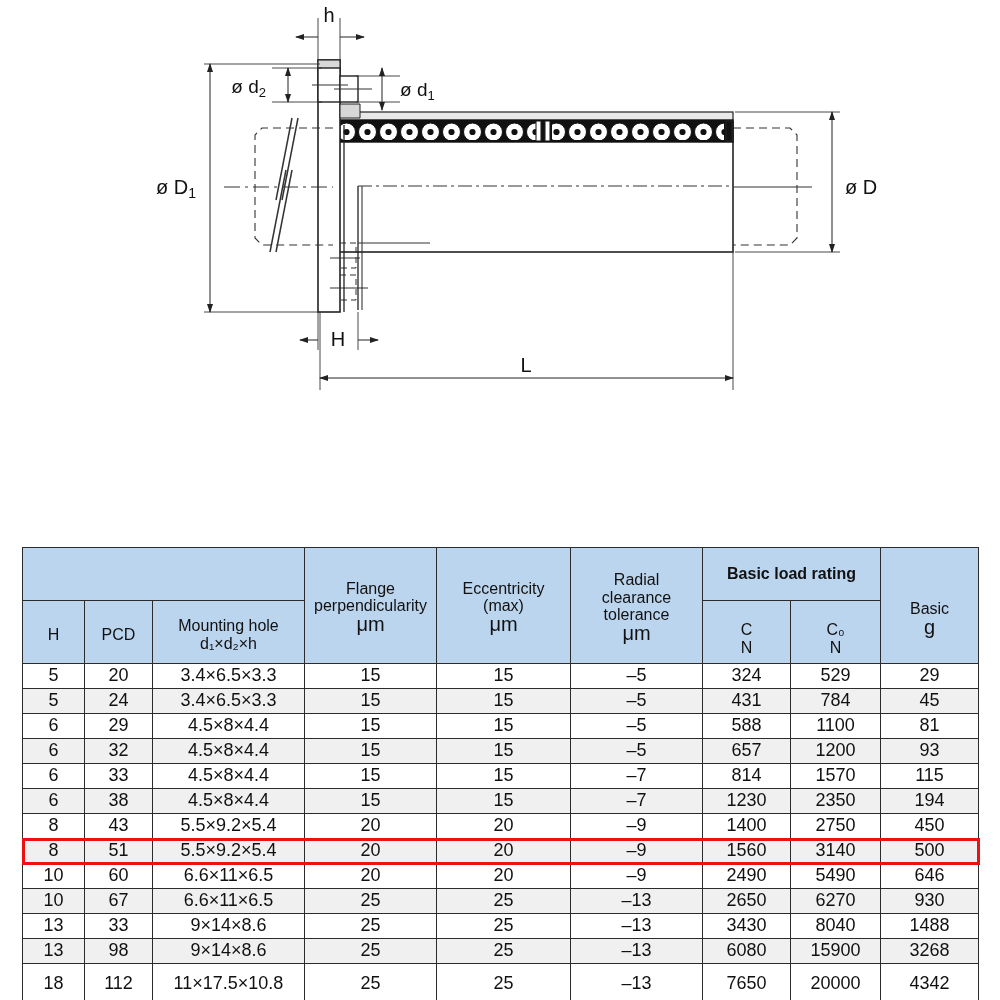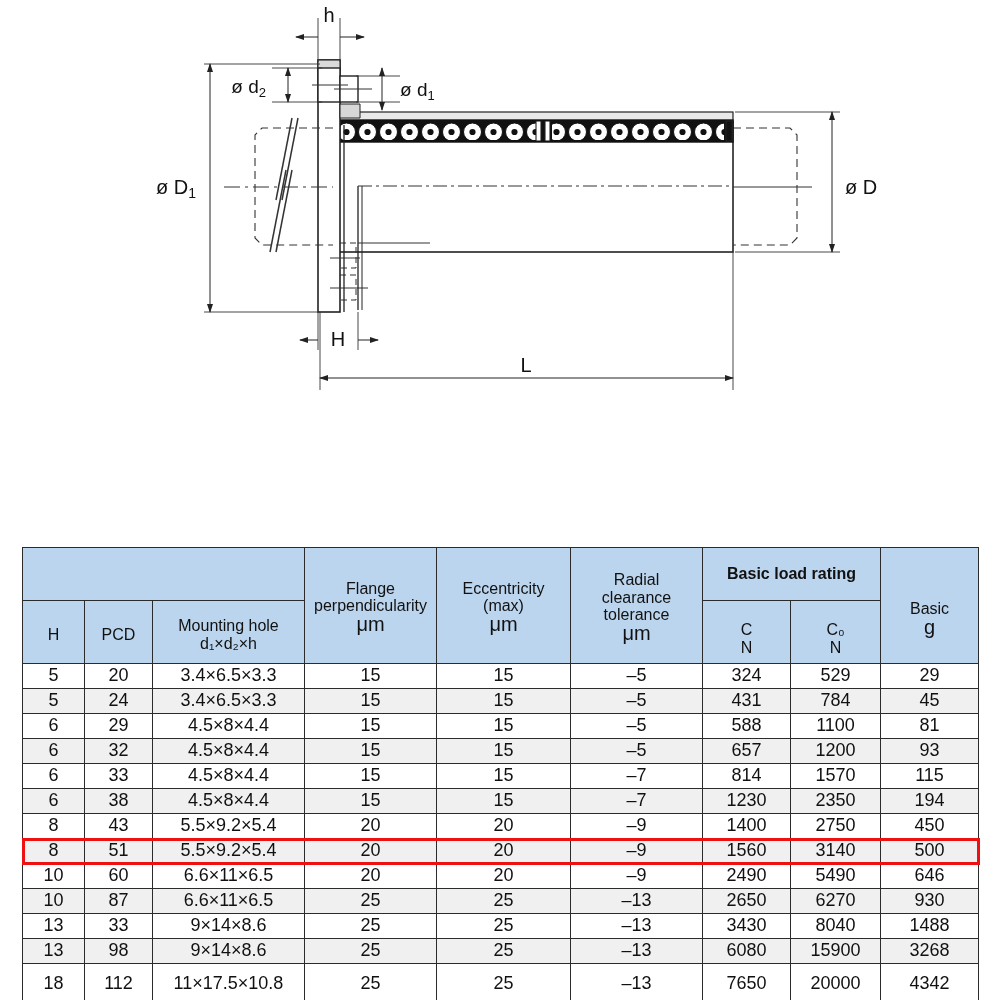--- a/index.html
+++ b/index.html
@@ -411,21 +411,21 @@
           <td>6.6×11×6.5</td>
           <td>20</td>
           <td>20</td>
           <td>–9</td>
           <td>2490</td>
           <td>5490</td>
           <td>646</td>
         </tr>
         <tr class="alt">
           <td>10</td>
-          <td>87</td>
+          <td>67</td>
           <td>6.6×11×6.5</td>
           <td>25</td>
           <td>25</td>
           <td>–13</td>
           <td>2650</td>
           <td>6270</td>
           <td>930</td>
         </tr>
         <tr>
           <td>13</td>

